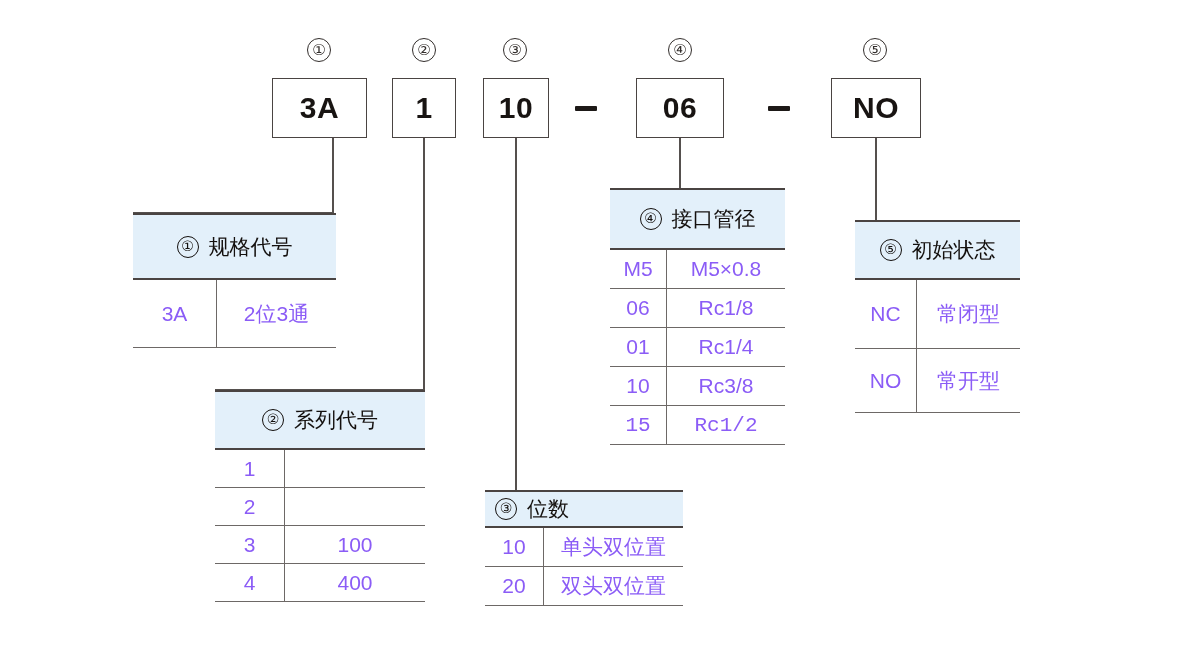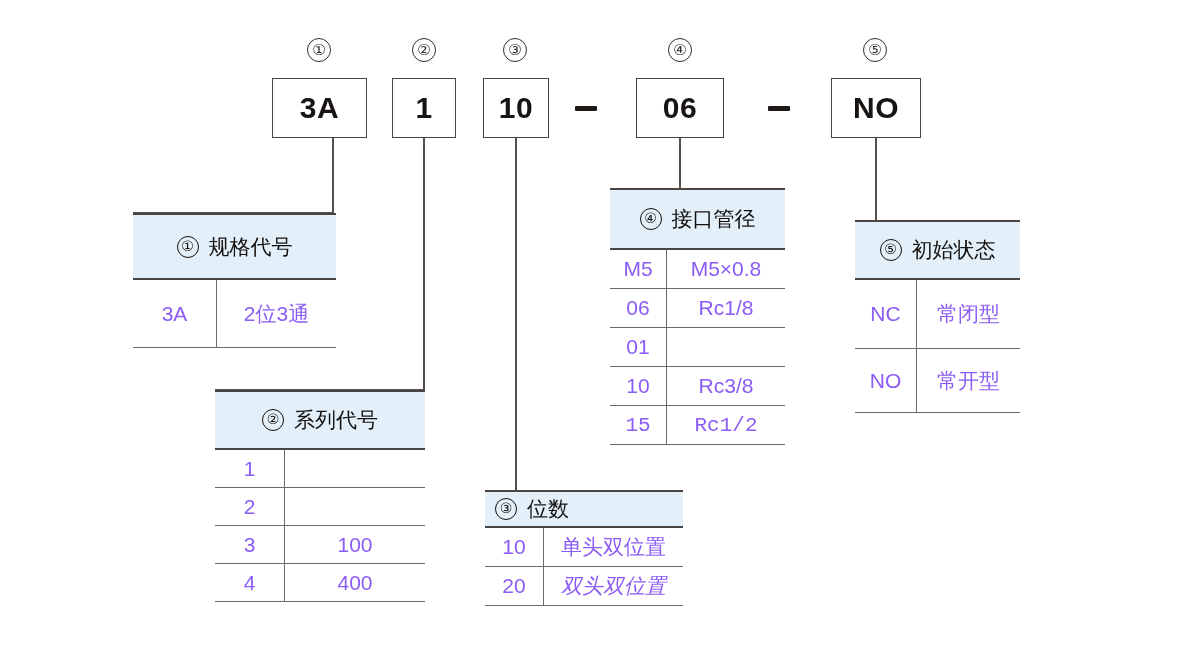--- a/index.html
+++ b/index.html
@@ -189,39 +189,40 @@
     <div class="thead lefted" style="height:38px;">
       <span class="hdr-circ">③</span>
       <span>位数</span>
     </div>
     <div class="trow" style="height:39px;">
       <div class="cell-l" style="width:59px;">10</div>
       <div class="cell-r" style="width:139px;">单头双位置</div>
     </div>
     <div class="trow" style="height:39px;">
       <div class="cell-l" style="width:59px;">20</div>
-      <div class="cell-r" style="width:139px;font-style:italic;">双头双位置</div>
+      <div class="cell-r" style="width:139px;">双头双位置</div>
     </div>
   </div>
 
   <div class="spec-table" style="left:610px; top:188px; width:175px;">
     <div class="thead centered" style="height:62px;">
       <span class="hdr-circ">④</span>
       <span>接口管径</span>
     </div>
     <div class="trow" style="height:39px;">
       <div class="cell-l" style="width:57px;">M5</div>
       <div class="cell-r" style="width:118px;">M5×0.8</div>
     </div>
     <div class="trow" style="height:39px;">
       <div class="cell-l" style="width:57px;">06</div>
       <div class="cell-r" style="width:118px;">Rc1/8</div>
     </div>
     <div class="trow" style="height:39px;">
       <div class="cell-l" style="width:57px;">01</div>
+      <div class="cell-r" style="width:118px;">Rc1/4</div>
     </div>
     <div class="trow" style="height:39px;">
       <div class="cell-l" style="width:57px;">10</div>
       <div class="cell-r" style="width:118px;">Rc3/8</div>
     </div>
     <div class="trow" style="height:39px;font-family:Liberation Mono, monospace;">
       <div class="cell-l" style="width:57px;">15</div>
       <div class="cell-r" style="width:118px;">Rc1/2</div>
     </div>
   </div>

